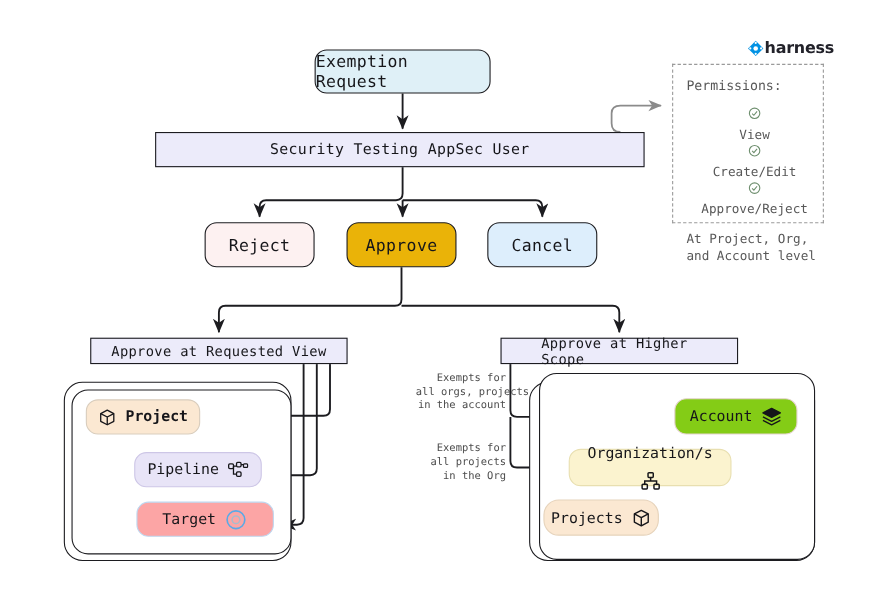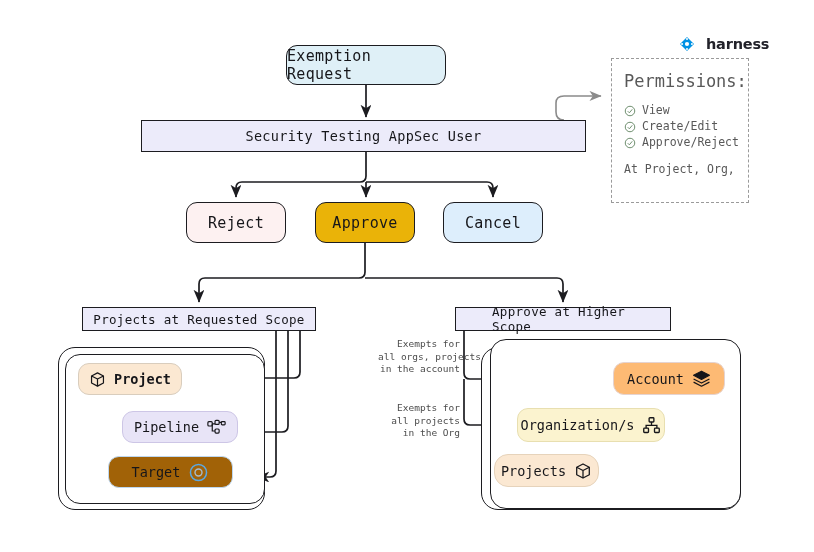--- a/index.html
+++ b/index.html
@@ -30,35 +30,35 @@
   .c-left-inner{left:65px;top:354px;width:198px;height:148px;border-radius:15px;}
   .c-right{left:481px;top:347px;width:258px;height:161px;}
   .c-right-inner{left:490px;top:339px;width:249px;height:168px;border-radius:16px;}
 
   
   .res{position:absolute;box-sizing:border-box;display:flex;align-items:center;
        justify-content:center;gap:8px;border:1px solid #d9cdbd;border-radius:11px;
        font-size:13.5px;color:#16161a;}
   .r-project{left:78px;top:363px;width:104px;height:32px;background:#fbe8d2;font-weight:bold;}
   .r-pipeline{left:122px;top:411px;width:116px;height:32px;background:#e8e4f7;border-color:#cdc6e6;}
-  .r-target{left:108px;top:456px;width:125px;height:32px;background:#a16207;border-color:#bdd7f0;}
-  .r-account{left:613px;top:362px;width:112px;height:33px;background:#fdba74;border-color:#e5d3d0;}
-  .r-org{left:517px;top:408px;width:148px;height:34px;background:#fbf3cf;border-color:#e8dfb0;}
+  .r-target{left:124px;top:456px;width:125px;height:32px;background:#fca5a5;border-color:#bdd7f0;}
+  .r-account{left:613px;top:362px;width:112px;height:33px;background:#84cc16;border-color:#e5d3d0;}
+  .r-org{left:517px;top:408px;width:148px;height:34px;background:#fbf3cf;border-color:#e8dfb0;flex-direction:column;}
   .r-projects{left:494px;top:454px;width:105px;height:33px;background:#fbe8d2;border-color:#e6d3bb;border-radius:14px;}
 
   
   .perm{position:absolute;left:611px;top:58px;width:138px;height:145px;
         border:1.4px dashed #9a9a9a;box-sizing:border-box;padding:12px 0 0 12px;}
-  .perm-title{font-size:17px;color:#585858;margin-bottom:12px;}
+  .perm-title{font-size:12px;color:#585858;margin-bottom:12px;}
   .perm-row{display:flex;align-items:center;gap:6px;font-size:11.5px;color:#585858;
-            line-height:15px;margin-bottom:1px;}
+            line-height:15px;margin-bottom:1px;flex-direction:column;}
   .perm-foot{font-size:11.5px;color:#585858;line-height:15px;margin-top:12px;}
 
   
-  .logo{position:absolute;left:679px;top:36px;display:flex;align-items:center;gap:11px;}
+  .logo{position:absolute;left:679px;top:36px;display:flex;align-items:center;gap:0;}
   .logo-text{font-family:"DejaVu Sans","Liberation Sans",sans-serif;font-weight:bold;
              font-size:14.5px;color:#22222a;letter-spacing:-.2px;}
 
   
   .anno{position:absolute;font-size:9.5px;color:#4c4c4c;line-height:12.5px;text-align:right;
         white-space:pre;}
   .a1{left:378px;top:338px;width:82px;}
   .a2{left:378px;top:402px;width:82px;}
 
   .ic{display:inline-flex;align-items:center;justify-content:center;}
@@ -125,21 +125,21 @@
     <span>Reject</span>
   </div>
   <div class="node pill n-approve">
     <span>Approve</span>
   </div>
   <div class="node pill n-cancel">
     <span>Cancel</span>
   </div>
 
   <div class="node bar n-scope-req">
-    <span>Projects at Requested Scope</span>
+    <span>Approve at Requested View</span>
   </div>
   <div class="node bar n-scope-high">
     <span>Approve at Higher Scope</span>
   </div>
 
   <div class="res r-project">
     <span class="ic">
       <svg width="17" height="17" viewBox="0 0 24 24" fill="none" stroke="#16161a" stroke-width="1.7" stroke-linejoin="round">
         <path d="M12 2.6 20.4 7v10L12 21.4 3.6 17V7z"></path>
         <path d="M3.6 7 12 11.4 20.4 7M12 11.4V21.4"></path>
@@ -234,20 +234,21 @@
     <div class="perm-row">
       <span class="ic">
         <svg width="12" height="12" viewBox="0 0 24 24" fill="none" stroke="#6f8f6f" stroke-width="2">
           <circle cx="12" cy="12" r="9.5"></circle>
             <path d="M7.5 12.4l3.2 3.2 5.8-7"></path>
         </svg>
       </span>
       <span>Approve/Reject</span>
     </div>
     <div class="perm-foot">At Project, Org,</div>
+    <div class="perm-foot" style="margin-top:0">and Account level</div>
   </div>
 
   <div class="logo">
     <span class="ic">
       <svg width="16" height="16" viewBox="0 0 24 24">
         <path d="M12 1.5 22.5 12 12 22.5 1.5 12z" fill="#0092e4"></path>
         <circle cx="12" cy="12" r="3.1" fill="#ffffff"></circle>
         <circle cx="12" cy="4.6" r="1.5" fill="#ffffff"></circle>
         <circle cx="12" cy="19.4" r="1.5" fill="#ffffff"></circle>
         <circle cx="4.6" cy="12" r="1.5" fill="#ffffff"></circle>

